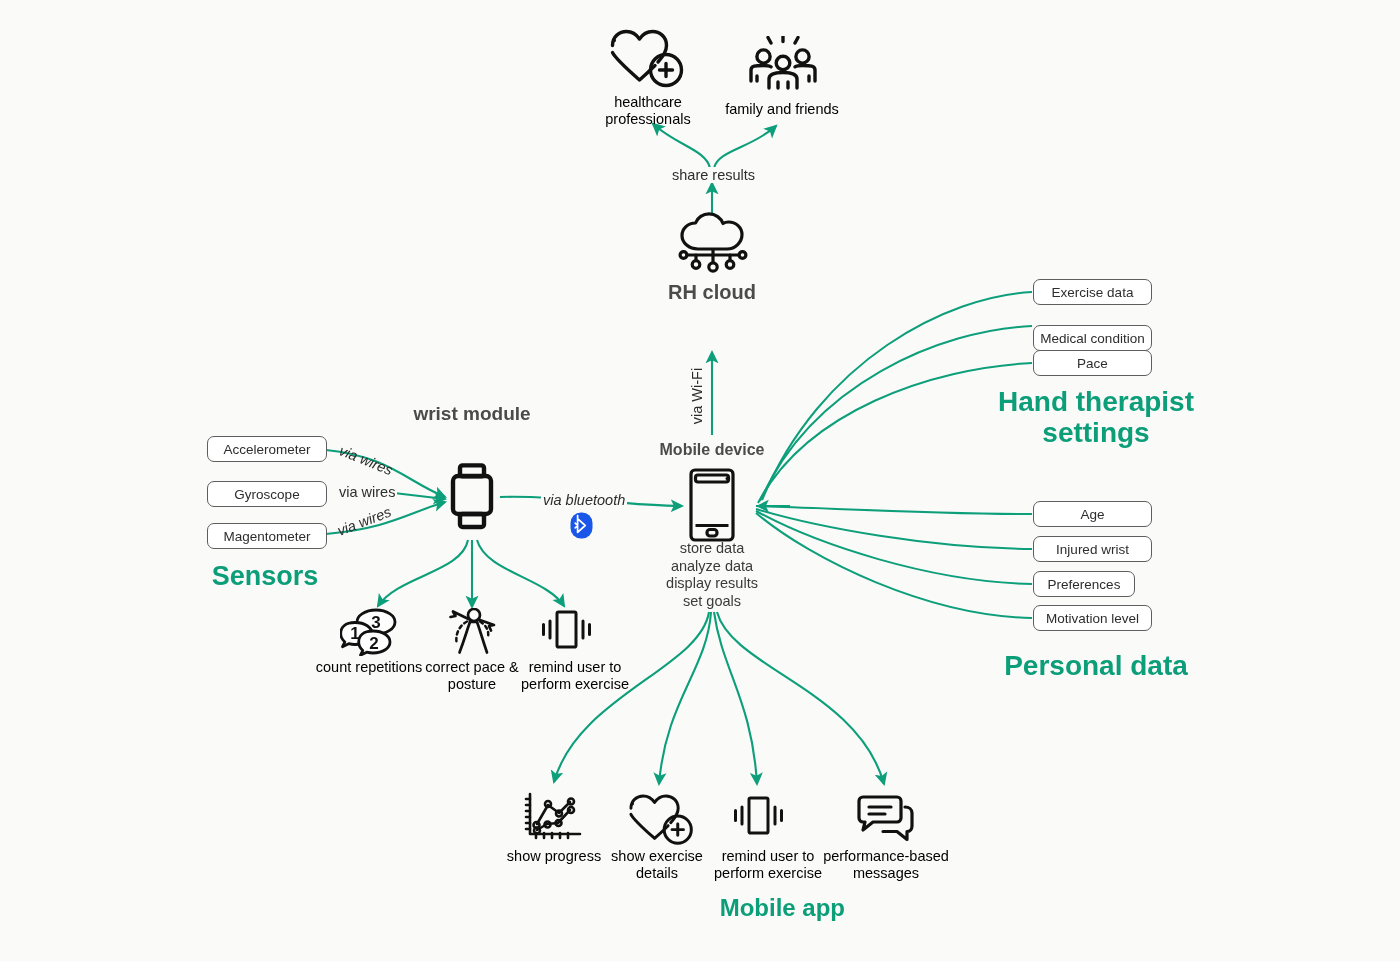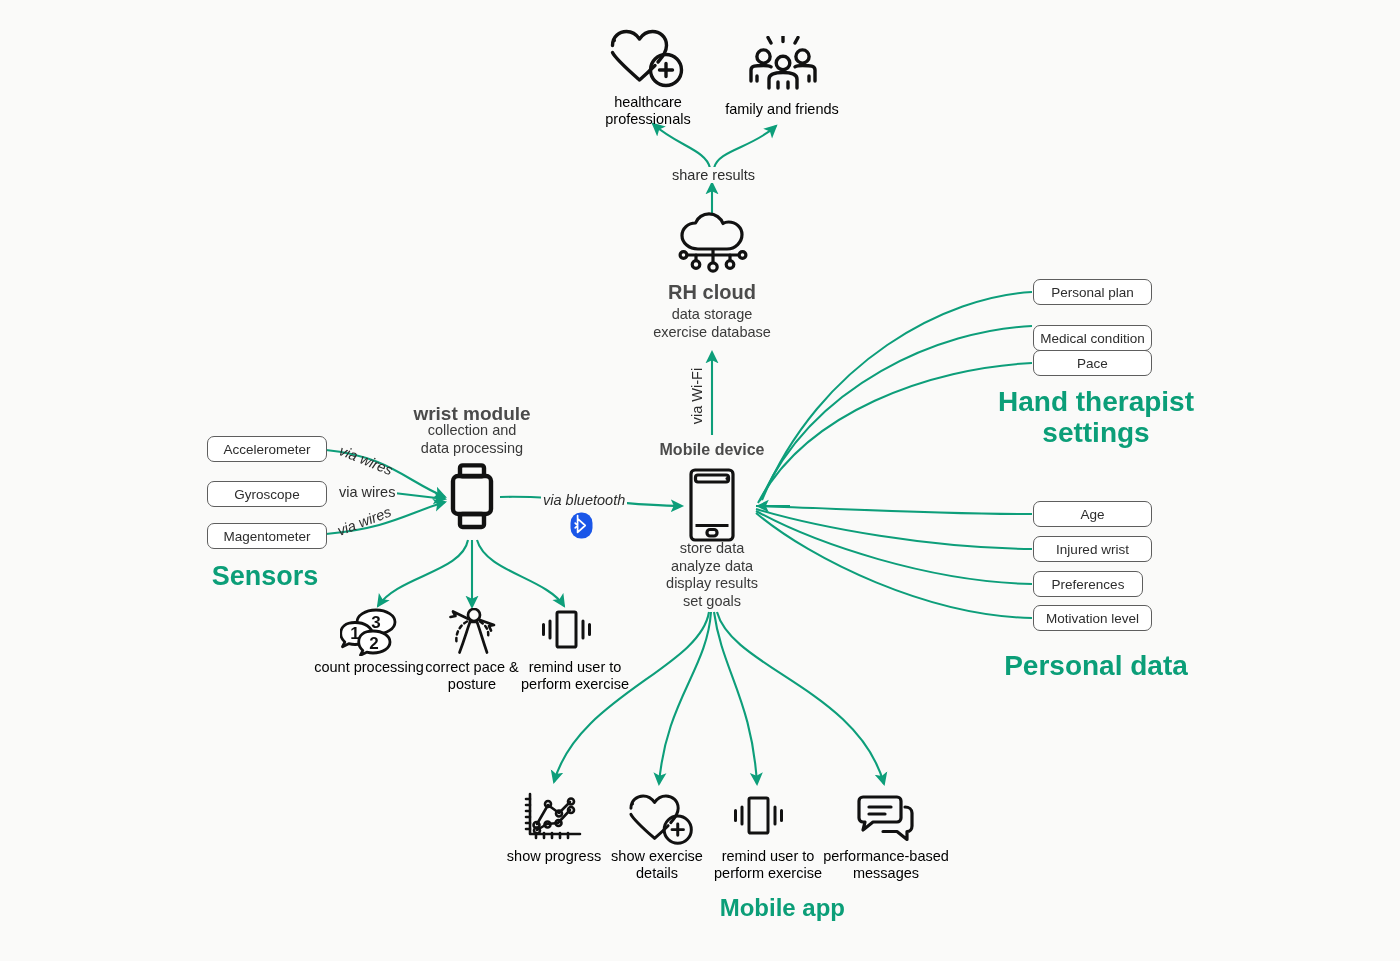--- a/index.html
+++ b/index.html
@@ -164,30 +164,26 @@
         <path d="M24,44 L15,44"></path>
         <circle cx="11.5" cy="44" r="3.4"></circle>
         <path d="M41,44 L58,44 L58,49"></path>
         <circle cx="58" cy="53.5" r="3.8"></circle>
         <path d="M58,44 L67,44"></path>
         <circle cx="70.5" cy="44" r="3.4"></circle>
       </g>
     </svg>
   </div>
   <div class="big-dark" style="left:612px;top:281px;width:200px;font-size:20px;">RH cloud</div>
-  <div class="sub-dark" style="left:612px;top:306px;width:200px;">data storage
-exercise database</div>
 
   <div style="position:absolute;left:688px;top:368px;width:18px;height:60px;">
     <div class="edge-lbl" style="left:-21px;top:20px;transform:rotate(-90deg);transform-origin:center;">via Wi-Fi</div>
   </div>
 
   <div class="big-dark" style="left:372px;top:394px;width:200px;font-size:19px;margin-top:9px;">wrist module</div>
-  <div class="sub-dark" style="left:372px;top:422px;width:200px;">collection and
-data processing</div>
   <div class="ico" style="left:449px;top:463px;">
     <svg width="46" height="76" viewBox="0 0 46 76">
       <g fill="none" stroke="#111" stroke-width="4.4" stroke-linejoin="round">
         <rect x="11" y="2.4" width="24" height="11" rx="2.6"></rect>
         <rect x="4" y="13" width="38" height="38" rx="5"></rect>
         <rect x="11" y="51" width="24" height="13" rx="2.6"></rect>
       </g>
     </svg>
   </div>
 
@@ -233,21 +229,21 @@
         <path d="M14,14.5 C24,14.5 31,19.5 31,25.5 C31,31.5 24,36.5 14,36.5 C11.8,36.5 9.7,36.2 7.7,35.7 L1.5,38.7 L3.8,34 C1.2,31.7 -0.3,28.8 -0.3,25.5 C-0.3,19.5 4,14.5 14,14.5 Z" transform="translate(1,0)"></path>
         <path d="M33,23 C43,23 50,28 50,34 C50,40 43,45 33,45 C30.8,45 28.7,44.7 26.7,44.2 L20.5,47.2 L22.8,42.5 C20.2,40.2 18.7,37.3 18.7,34 C18.7,28 23,23 33,23 Z"></path>
       </g>
       <g fill="#111" font-family="Liberation Sans, sans-serif" font-size="17" font-weight="bold" text-anchor="middle">
         <text x="36" y="20">3</text>
         <text x="15" y="31">1</text>
         <text x="34" y="41">2</text>
       </g>
     </svg>
   </div>
-  <div class="lbl" style="left:301px;top:659px;width:136px;">count processing</div>
+  <div class="lbl" style="left:301px;top:659px;width:136px;">count repetitions</div>
 
   <div class="ico" style="left:445px;top:608px;">
     <svg width="56" height="48" viewBox="0 0 56 48">
       <g fill="none" stroke="#111" stroke-width="2.7" stroke-linecap="round" stroke-linejoin="round">
         <circle cx="29" cy="7" r="6"></circle>
         <path d="M24.5,11.5 L8,3.5 L10.5,8 L5.5,9"></path>
         <path d="M33.5,11.5 L49,17 L44,18 L46,22.5"></path>
         <path d="M25,14 C22,22 20,30 14.5,44.5"></path>
         <path d="M32,14 C35,22 37,30 42,44.5"></path>
         <path d="M25,14 L32,14"></path>
@@ -327,25 +323,25 @@
         <path d="M14,12 L36,12 M14,19 L30,19"></path>
         <path d="M50,12 C54,12 57,14.5 57,18 L57,31 C57,34 55,36.5 52,36.5 L52,44.5 L42,36.5 L28,36.5"></path>
       </g>
     </svg>
   </div>
   <div class="lbl" style="left:812px;top:848px;width:148px;">performance-based
 messages</div>
 
   <div class="section-title" style="left:605px;top:895px;width:240px;font-size:24px;text-align:right;">Mobile app</div>
 
-  <div class="pill" style="left:1033px;top:279px;width:119px;">Personal plan</div>
+  <div class="pill" style="left:1033px;top:279px;width:119px;">Exercise data</div>
   <div class="pill" style="left:1033px;top:313px;width:119px;margin-top:12px;">Medical condition</div>
   <div class="pill" style="left:1033px;top:350px;width:119px;">Pace</div>
   <div class="section-title" style="left:960px;top:386px;width:272px;font-size:28px;">Hand therapist
 settings</div>
 
   <div class="pill" style="left:1033px;top:501px;width:119px;">Age</div>
   <div class="pill" style="left:1033px;top:536px;width:119px;">Injured wrist</div>
-  <div class="pill" style="left:1033px;top:571px;width:110px;">Preferences</div>
+  <div class="pill" style="left:1033px;top:571px;width:102px;">Preferences</div>
   <div class="pill" style="left:1033px;top:605px;width:119px;">Motivation level</div>
   <div class="section-title" style="left:960px;top:650px;width:272px;font-size:28px;">Personal data</div>
 
 </div>
 
 </body></html>

